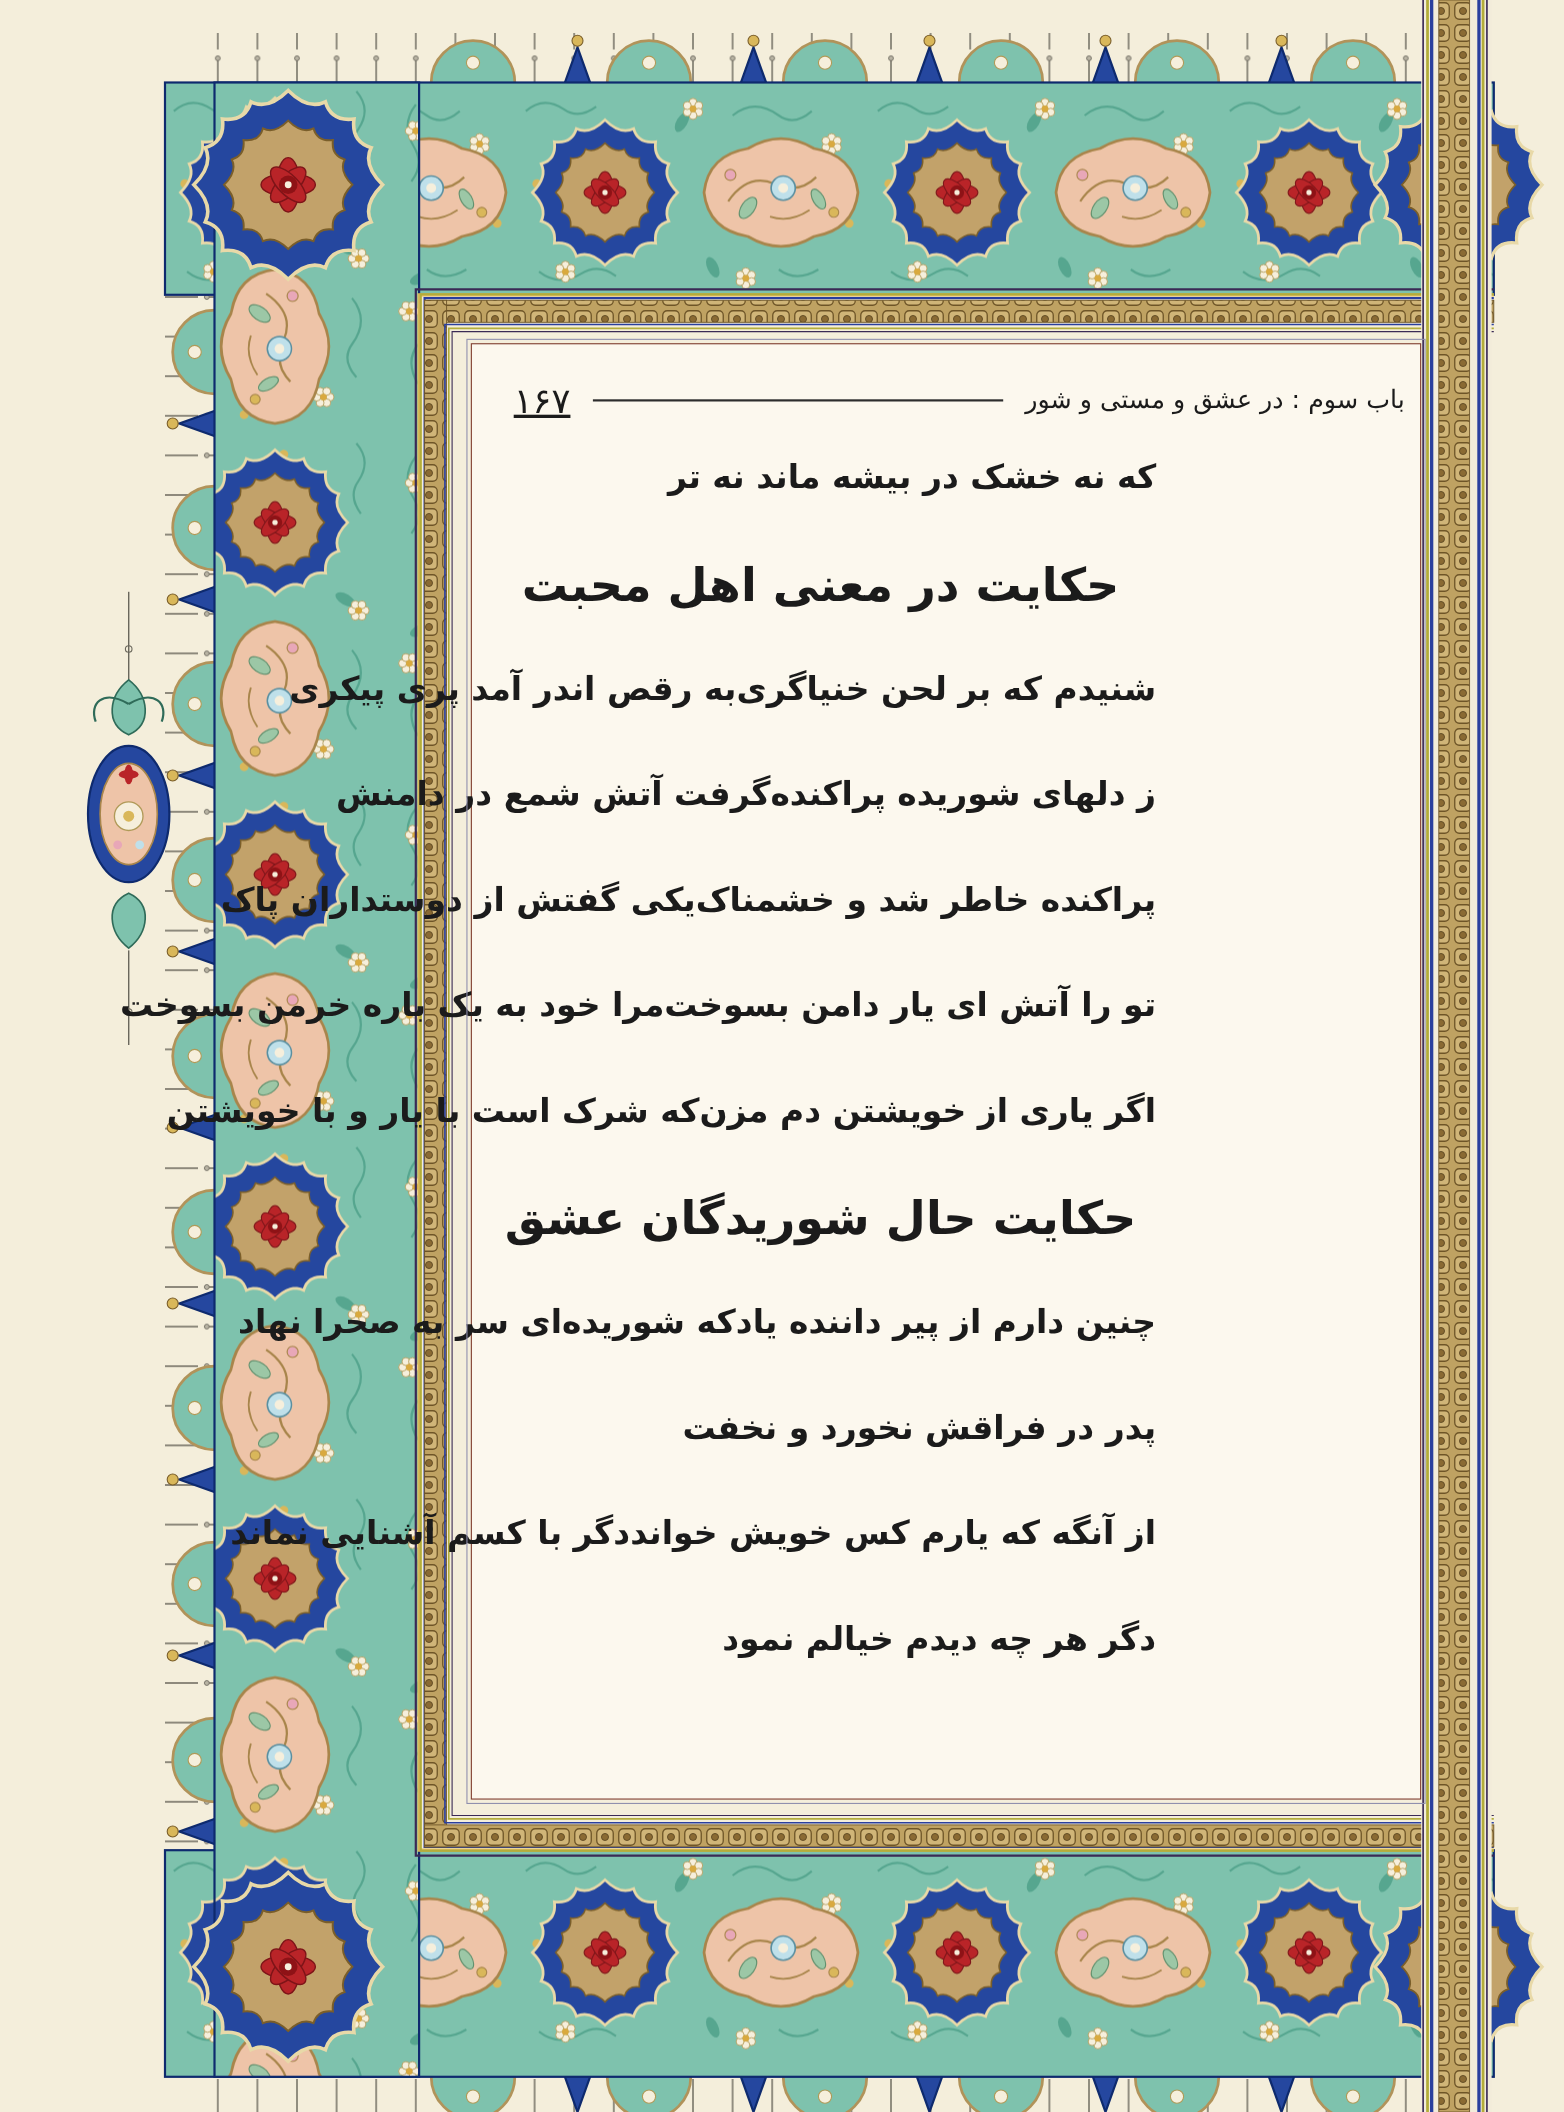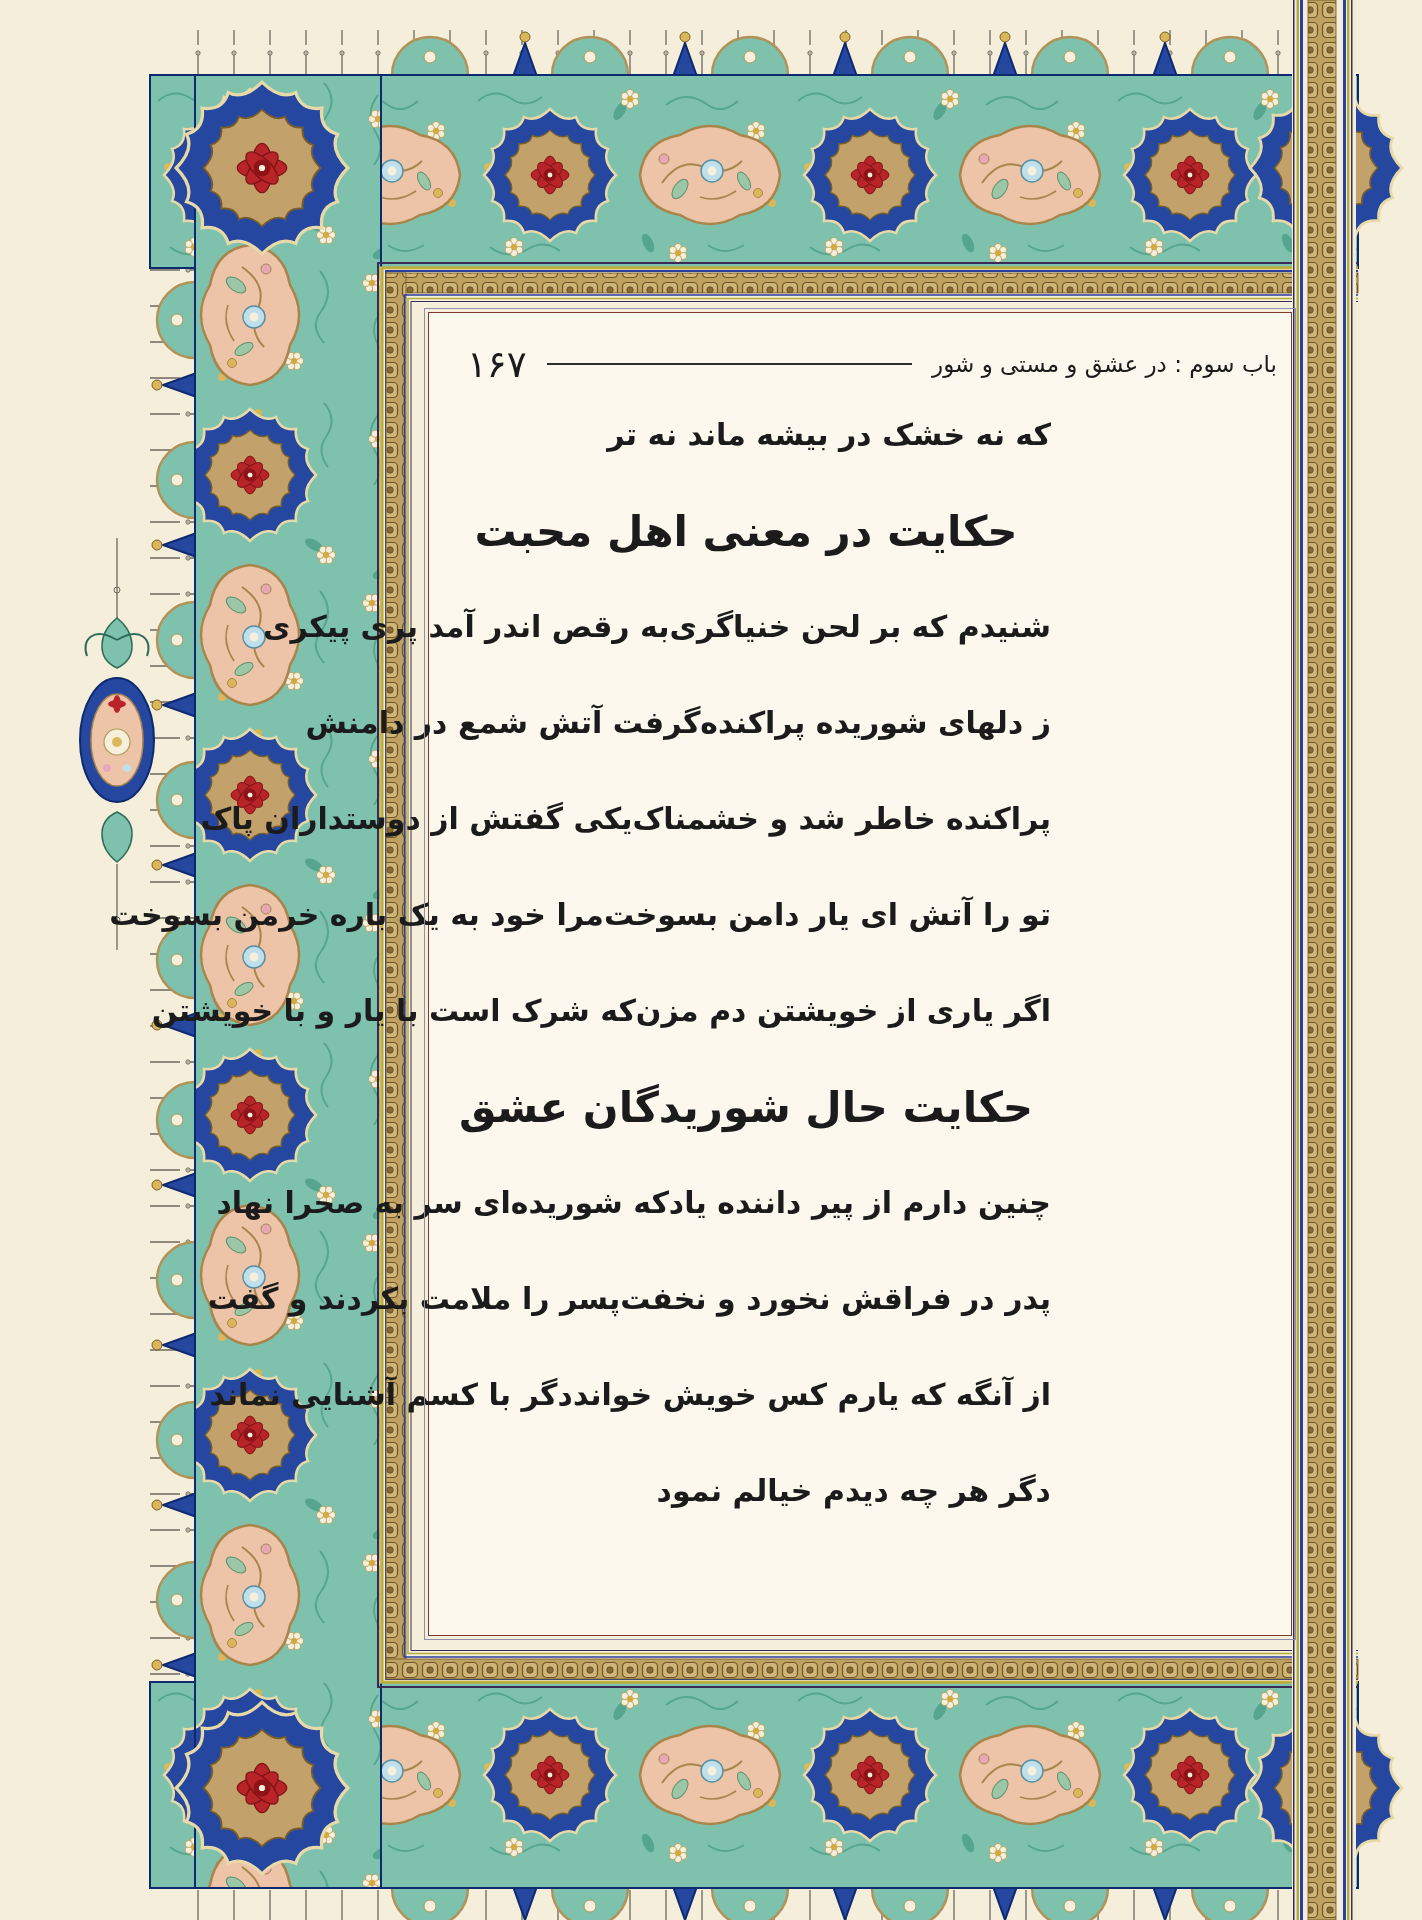--- a/index.html
+++ b/index.html
@@ -15,21 +15,21 @@
     outline:1px solid #8f8fae;outline-offset:3px;
     box-sizing:border-box;z-index:2;
     direction:rtl;color:#1b1b1b;
   }
   .header-row{
     display:flex;align-items:center;
     margin:28px 14px 0 38px;height:46px;
   }
   .chapter-title{font-size:23px;font-weight:normal;white-space:nowrap;}
   .header-rule{flex:1 1 auto;border-top:2px solid #2d2d2d;margin:0 20px;height:0;}
-  .page-number{font-size:37px;letter-spacing:2px;}
+  .page-number{font-size:32px;letter-spacing:2px;text-decoration:underline;}
   .verse-block{margin:0 240px 0 12px;}
   .row{height:96px;display:flex;align-items:center;}
   .couplet{justify-content:space-between;}
   .hemi{font-size:30px;font-weight:bold;white-space:nowrap;line-height:1.2;}
   .heading-row{justify-content:center;}
   .story-heading{font-size:42px;font-weight:bold;white-space:nowrap;}
 </style>
 </head>
 <body>
 
@@ -261,21 +261,20 @@
       <div class="row heading-row">
         <span class="story-heading">حکایت حال شوریدگان عشق</span>
       </div>
 
       <div class="row couplet">
         <span class="hemi">چنین دارم از پیر داننده یاد</span>
         <span class="hemi">که شوریده‌ای سر به صحرا نهاد</span>
       </div>
       <div class="row couplet">
         <span class="hemi">پدر در فراقش نخورد و نخفت</span>
-        <span class="hemi">پسر را ملامت بکردند و گفت</span>
       </div>
       <div class="row couplet">
         <span class="hemi">از آنگه که یارم کس خویش خواند</span>
         <span class="hemi">دگر با کسم آشنایی نماند</span>
       </div>
       <div class="row couplet">
         <span class="hemi">دگر هر چه دیدم خیالم نمود</span>
       </div>
 
     </div>

